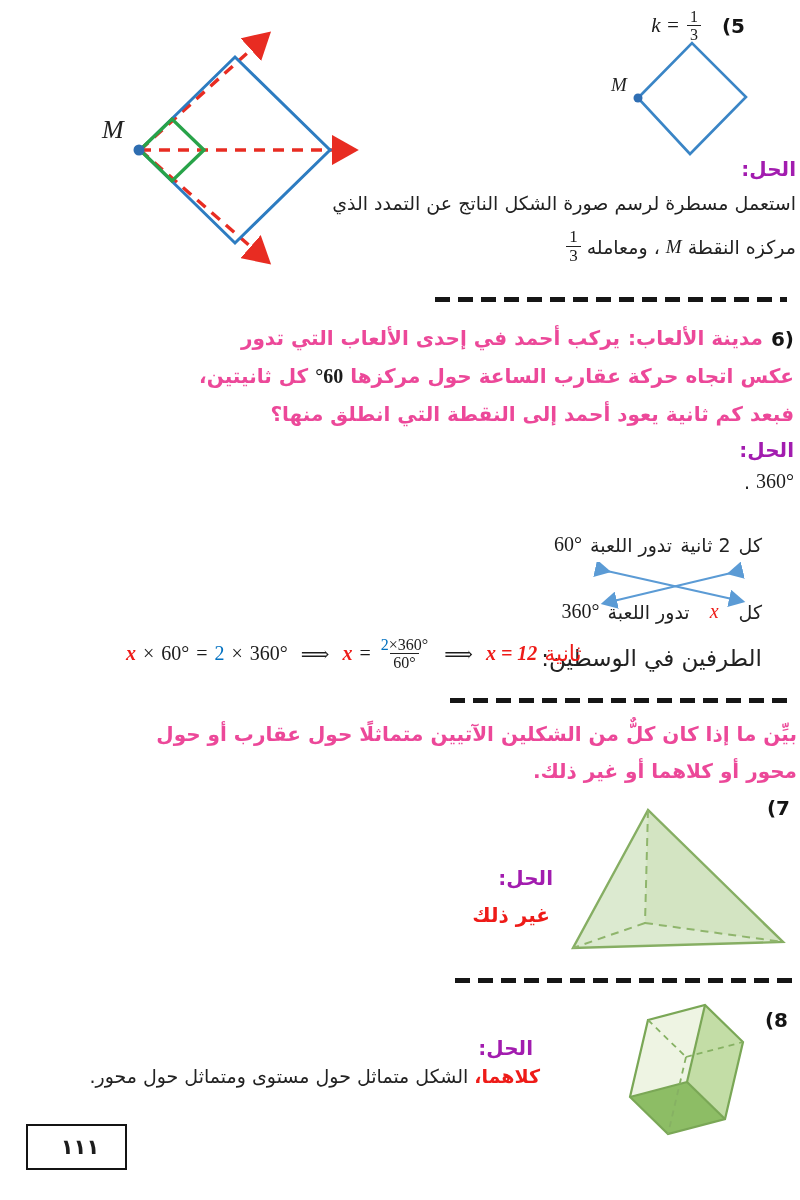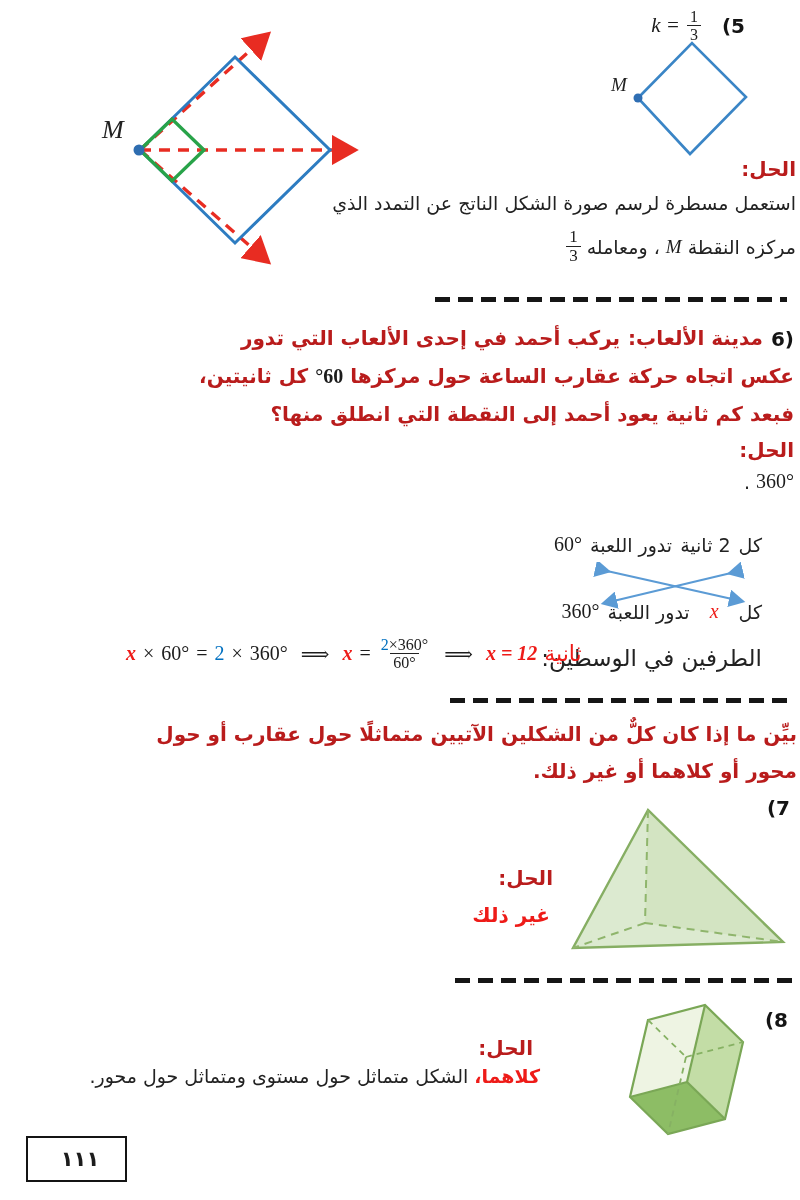--- a/index.html
+++ b/index.html
@@ -5,35 +5,35 @@
   html,body{margin:0;padding:0;background:#e8e8e8;}
   .canvas{position:relative;width:800px;height:1200px;background:#ffffff;overflow:hidden;
           font-family:"DejaVu Sans",sans-serif;color:#1c1c1c;}
   .abs{position:absolute;}
   .rtl{direction:rtl;}
   .ltr{direction:ltr;unicode-bidi:isolate;}
   .flex{display:flex;align-items:center;}
   .serif{font-family:"Liberation Serif","DejaVu Serif",serif;}
   .mi{font-family:"Liberation Serif","DejaVu Serif",serif;font-style:italic;}
   .bold{font-weight:700;}
-  .sol-label{color:#b91c1c;font-weight:700;font-size:20px;}
+  .sol-label{color:#a21caf;font-weight:700;font-size:20px;}
   .red{color:#ee1b18;}
   .blue{color:#0070c0;}
   .hblue{color:#2b5fa8;}
-  .ptext{font-size:20px;font-weight:700;color:#b91c1c;line-height:1.25;white-space:nowrap;}
+  .ptext{font-size:20px;font-weight:700;color:#ec4899;line-height:1.25;white-space:nowrap;}
   .stext{font-size:19px;font-weight:400;color:#222;white-space:nowrap;}
   .dash-sep{height:5px;background:repeating-linear-gradient(90deg,#161616 0 15px,transparent 15px 23px);}
   .frac{display:inline-flex;flex-direction:column;align-items:center;vertical-align:middle;
         line-height:1.08;font-size:0.75em;font-family:"Liberation Serif",serif;font-style:normal;}
   .frac .den{border-top:1.6px solid #222;padding:0 3px;}
   .frac .num{padding:0 3px;}
   .pnum{font-weight:700;font-size:20px;color:#141414;font-family:"DejaVu Sans",sans-serif;}
   .eqrow{font-size:20px;gap:7px;}
   .page-box{border:2.5px solid #141414;display:flex;align-items:center;justify-content:center;
-            font-weight:700;font-size:21px;letter-spacing:7px;padding-left:7px;margin-top:12px;}
+            font-weight:700;font-size:21px;letter-spacing:7px;padding-left:7px;}
 </style>
 </head>
 <body>
 
 <div class="canvas">
 
   <div class="abs flex ltr" style="top:8px;right:55px;gap:7px;">
     <span class="mi" style="font-size:21px;">k =</span>
     <span class="frac" style="font-size:16px;">
       <span class="num">1</span>

